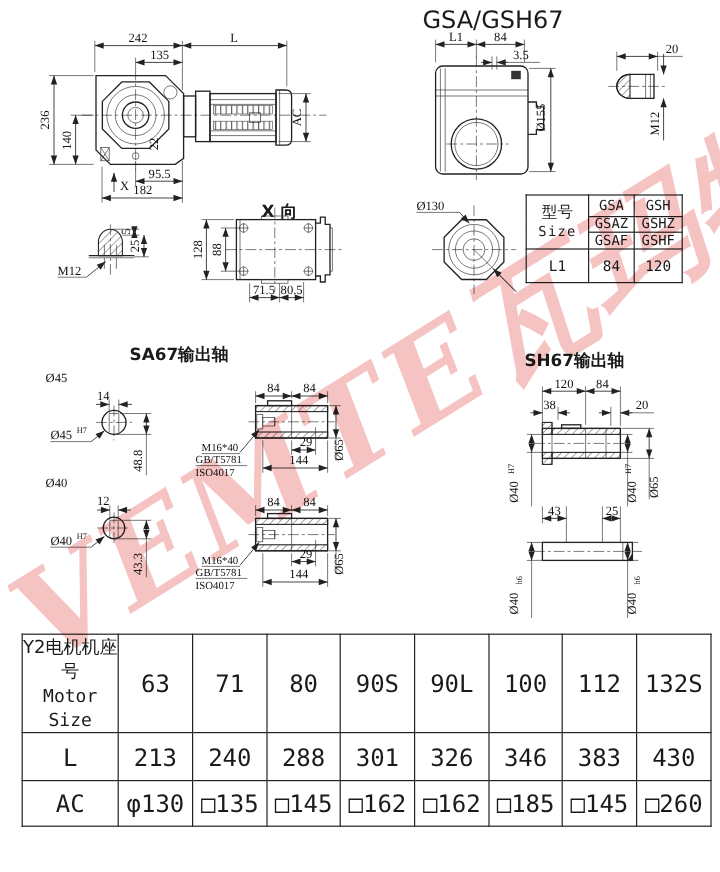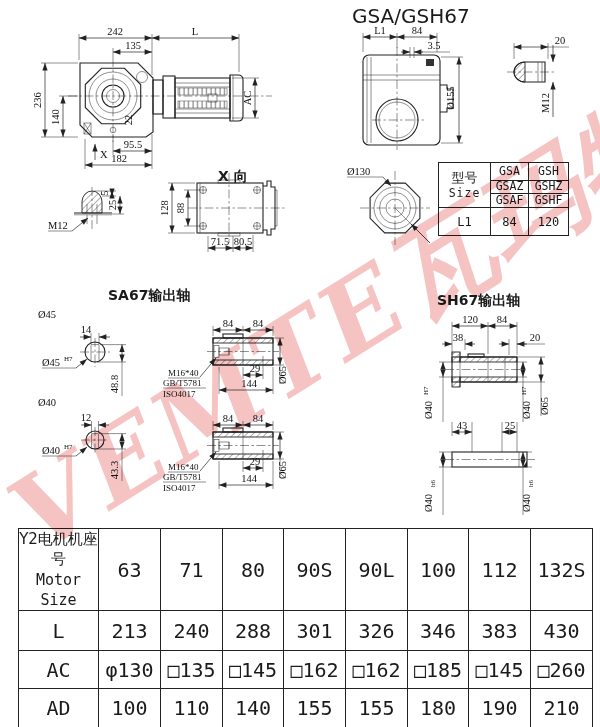--- a/index.html
+++ b/index.html
@@ -504,29 +504,18 @@
     <td>AC</td>
     <td>φ130</td>
     <td>□135</td>
     <td>□145</td>
     <td>□162</td>
     <td>□162</td>
     <td>□185</td>
     <td>□145</td>
     <td>□260</td>
   </tr>
-  <tr style="height:39px">
-    <td>AD</td>
-    <td>100</td>
-    <td>110</td>
-    <td>140</td>
-    <td>155</td>
-    <td>155</td>
-    <td>180</td>
-    <td>190</td>
-    <td>210</td>
-  </tr>
 </tbody>
     </table>
 
 <div class="wm" style="color:rgba(236,122,122,0.45)">VEMTE瓦玛特传动</div>
 
 </div>
 
 </body></html>

